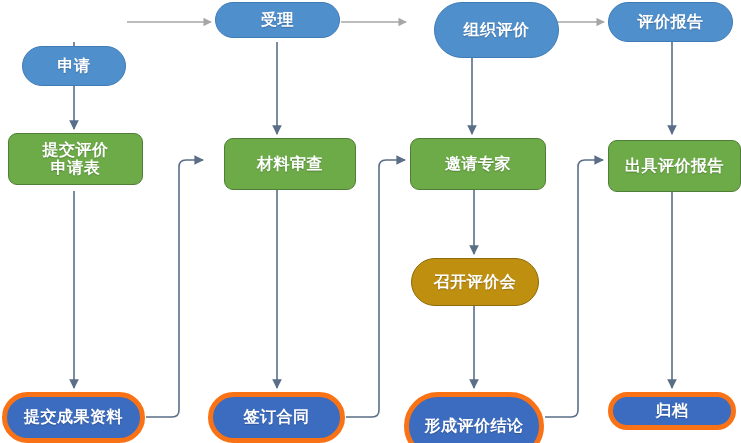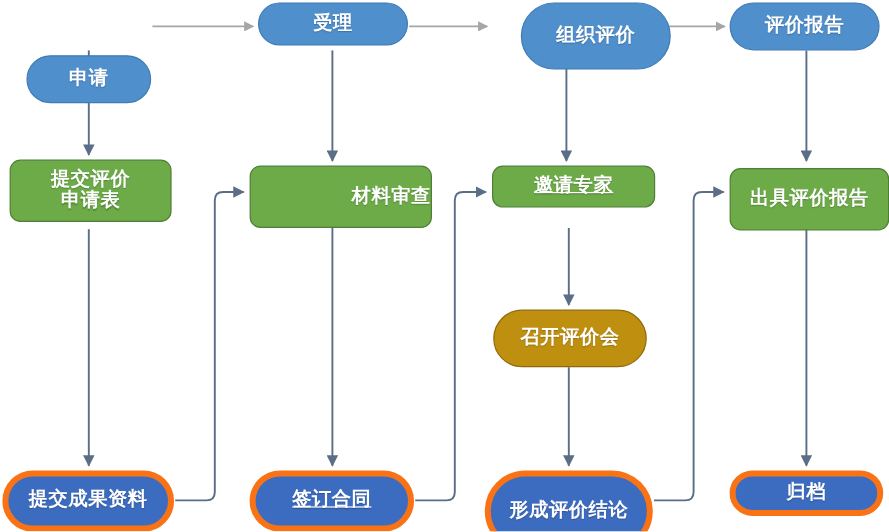--- a/index.html
+++ b/index.html
@@ -153,41 +153,41 @@
 
   <div class="node pill style-topblue" style="left:608px; top:2px; width:125px; height:40px;">
     <span class="node-label">评价报告</span>
   </div>
 
   <div class="node rect style-green" style="left:8px; top:133px; width:135px; height:52px;">
     <span class="node-label">提交评价
 申请表</span>
   </div>
 
-  <div class="node rect style-green" style="left:208px; top:138px; width:152px; height:52px;justify-content:flex-end;">
+  <div class="node rect style-green" style="left:224px; top:138px; width:132px; height:52px;">
     <span class="node-label">材料审查</span>
   </div>
 
-  <div class="node rect style-green" style="left:410px; top:138px; width:136px; height:35px;text-decoration:underline;">
+  <div class="node rect style-green" style="left:410px; top:138px; width:136px; height:52px;">
     <span class="node-label">邀请专家</span>
   </div>
 
   <div class="node rect style-green" style="left:608px; top:140px; width:133px; height:52px;">
     <span class="node-label">出具评价报告</span>
   </div>
 
   <div class="node pill style-gold" style="left:411px; top:258px; width:128px; height:48px;align-items:center;">
     <span class="node-label">召开评价会</span>
   </div>
 
   <div class="node pill style-bottomblue" style="left:2px; top:392px; width:143px; height:51px;">
     <span class="node-label">提交成果资料</span>
   </div>
 
-  <div class="node pill style-bottomblue" style="left:208px; top:392px; width:137px; height:51px;text-decoration:underline;">
+  <div class="node pill style-bottomblue" style="left:208px; top:392px; width:137px; height:51px;">
     <span class="node-label">签订合同</span>
   </div>
 
   <div class="node pill style-bottomblue" style="left:404px; top:392px; width:140px; height:68px;">
     <span class="node-label">形成评价结论</span>
   </div>
 
   <div class="node pill style-bottomblue" style="left:608px; top:392px; width:128px; height:38px;">
     <span class="node-label">归档</span>
   </div>

